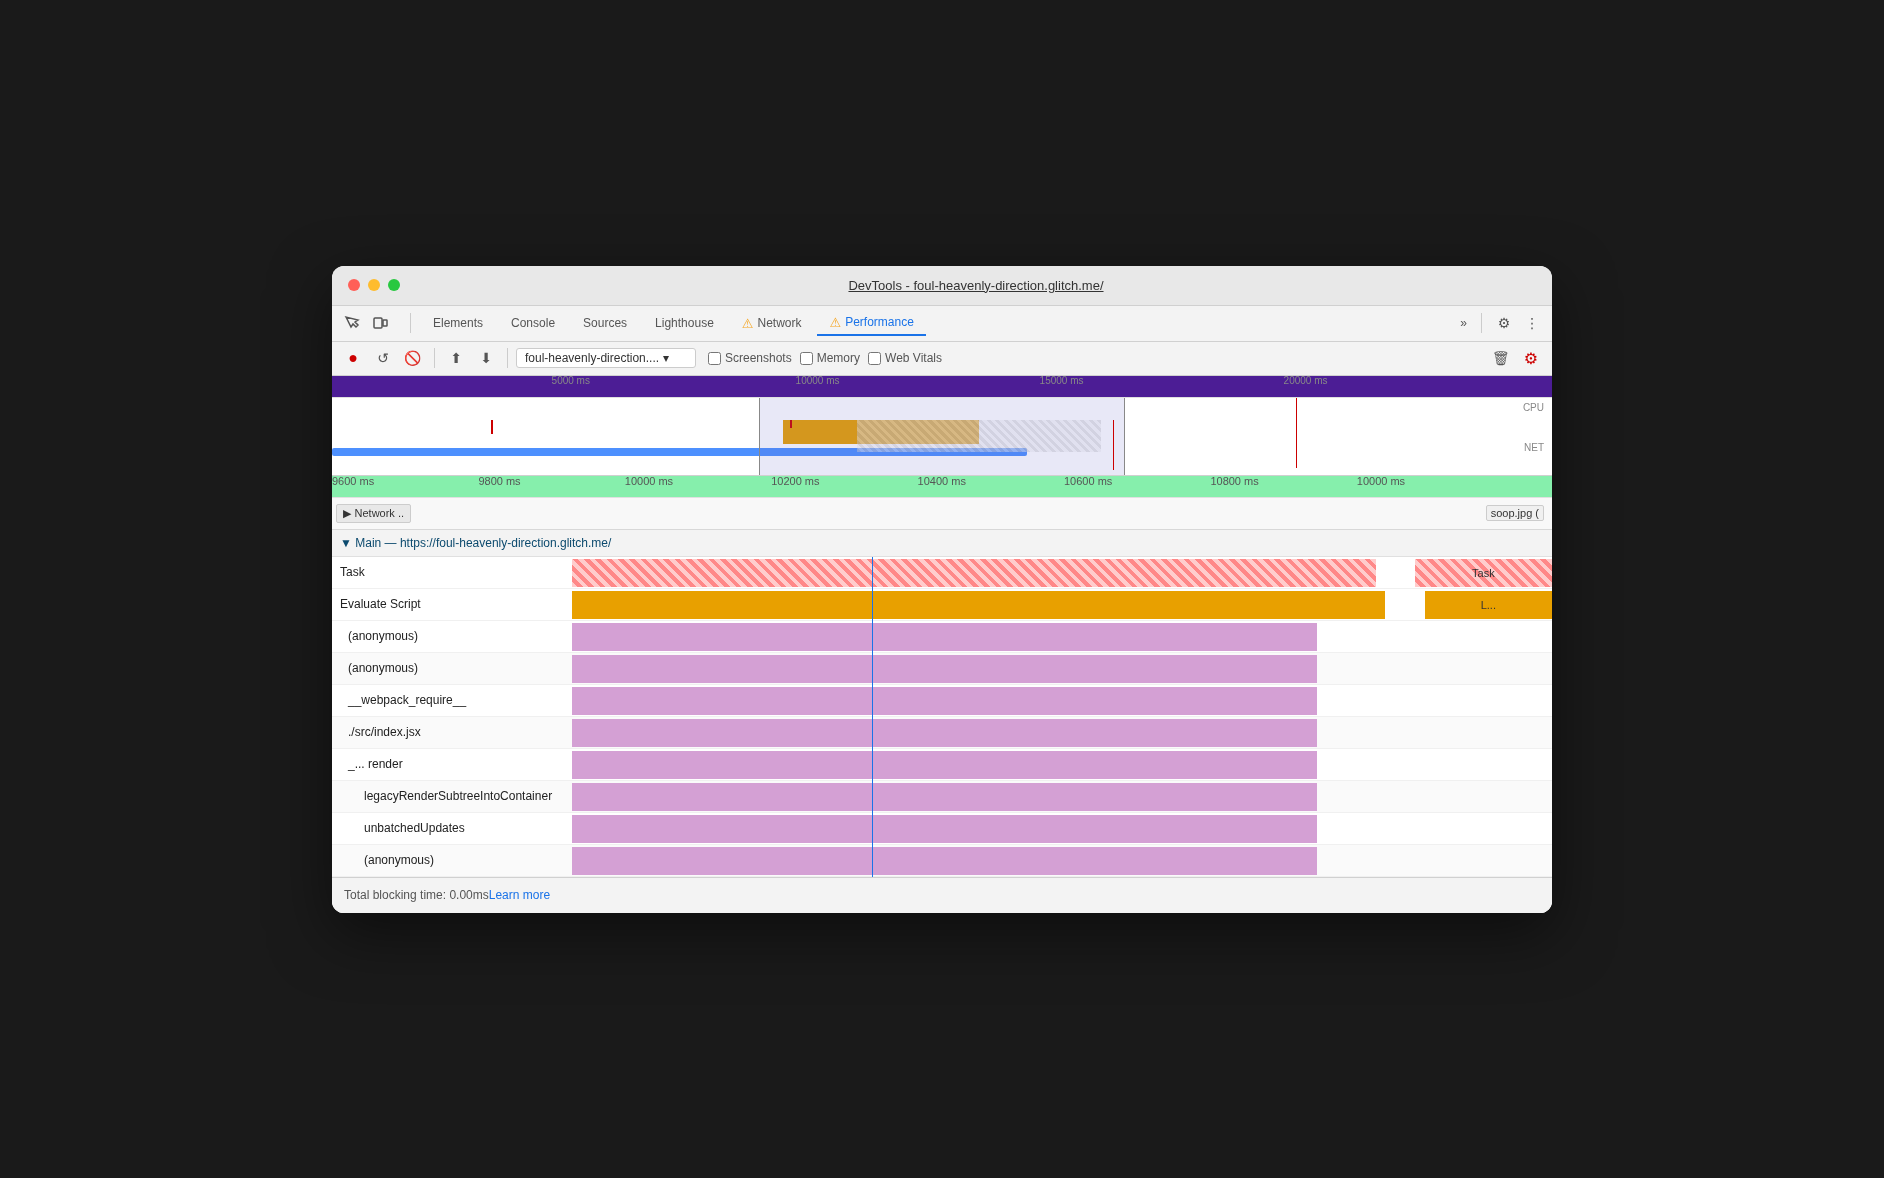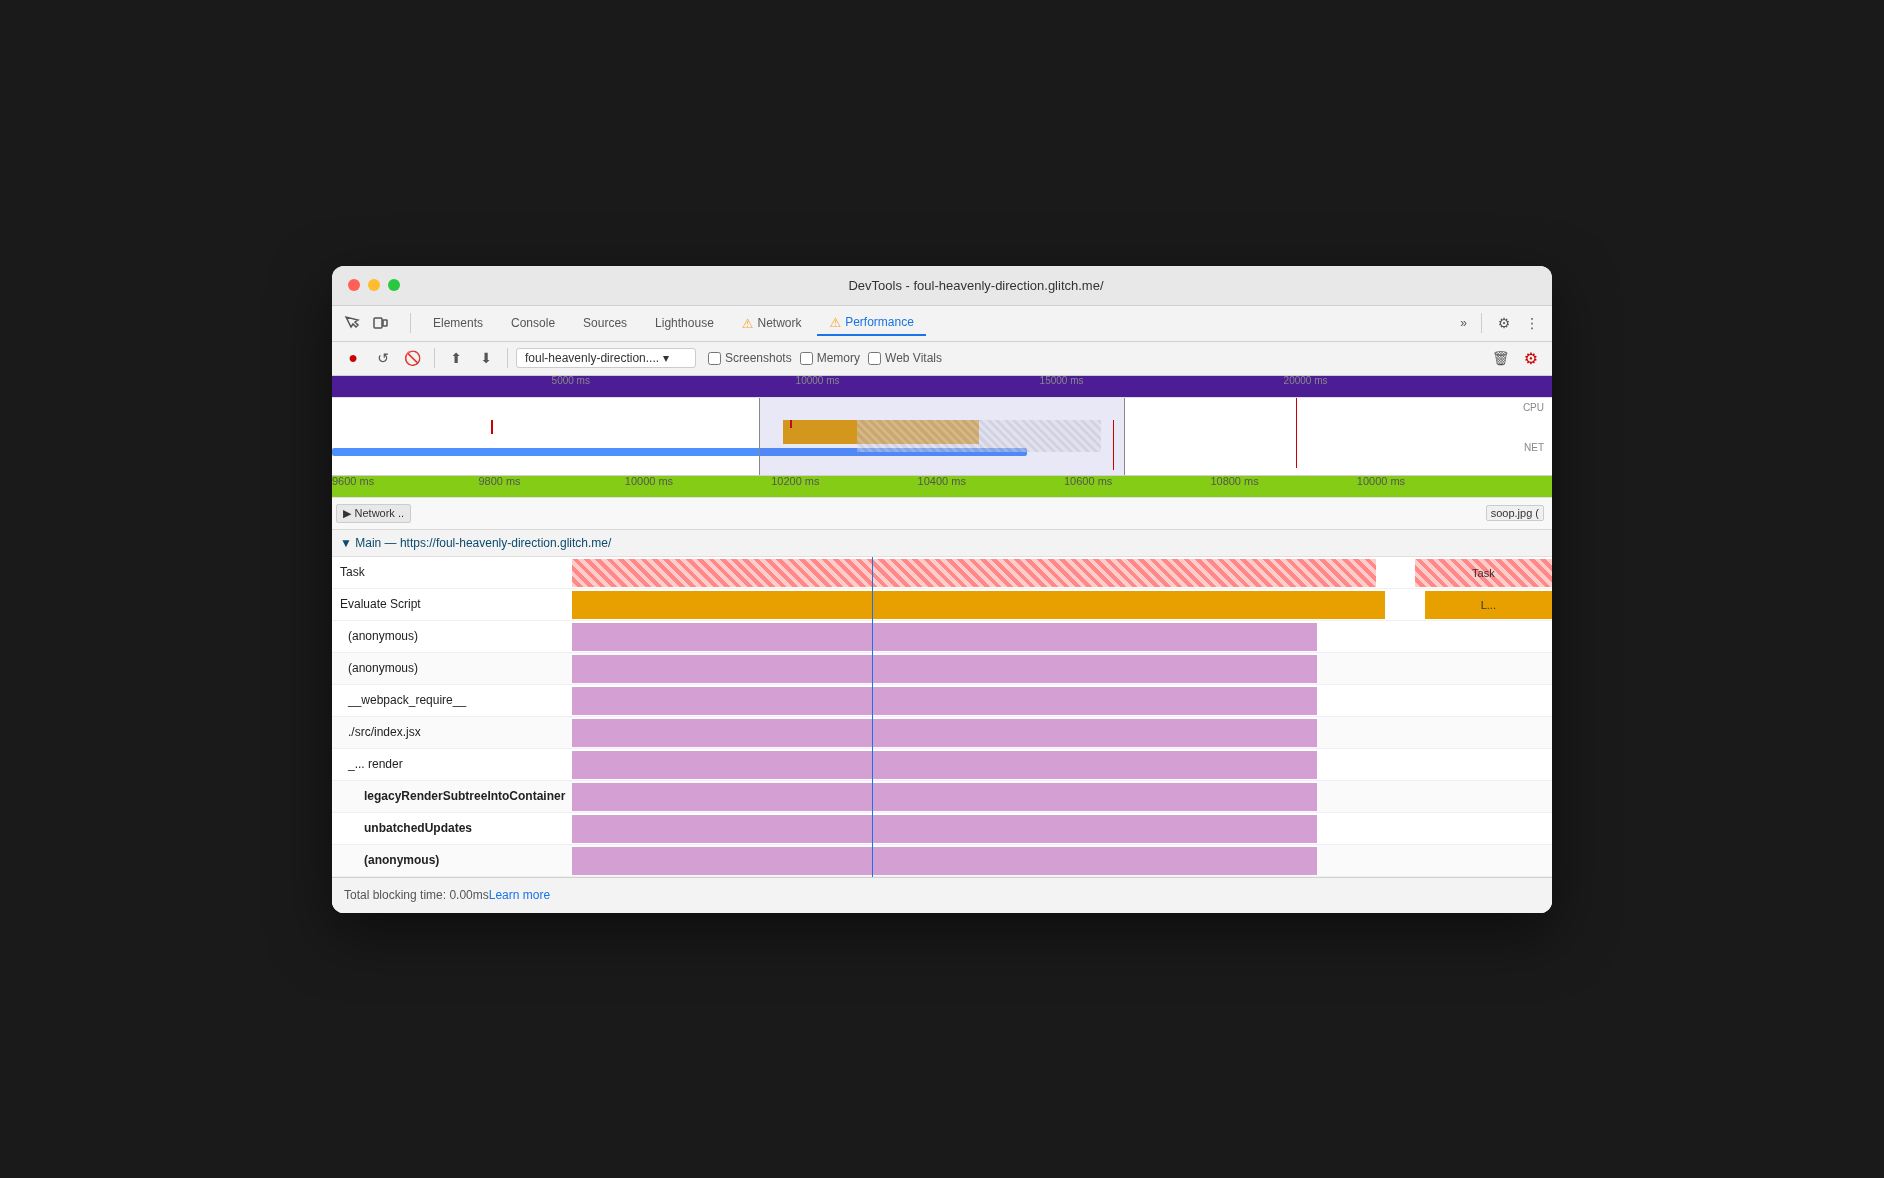--- a/index.html
+++ b/index.html
@@ -38,20 +38,21 @@
     }
     .tl-red { background: #ff5f57; }
     .tl-yellow { background: #febc2e; }
     .tl-green { background: #28c840; }
     .title-text {
       flex: 1;
       text-align: center;
       font-size: 13px;
       color: #333;
       font-weight: 500;
+      text-decoration: underline;
     }
     .devtools-body {
       background: #ffffff;
       display: flex;
       flex-direction: column;
     }
     
     .nav-bar {
       background: #f3f3f3;
       border-bottom: 1px solid #d0d0d0;
@@ -214,21 +215,21 @@
     }
     .net-label {
       position: absolute;
       right: 8px;
       top: 44px;
       font-size: 10px;
       color: #888;
     }
     
     .detail-ruler {
-      background: #84cc16;
+      background: #86efac;
       height: 22px;
       border-bottom: 1px solid #e0e0e0;
       display: flex;
       align-items: center;
       position: relative;
       font-size: 11px;
       color: #555;
     }
     .dr-mark {
       position: absolute;
@@ -381,21 +382,21 @@
     }
     .yellow-bar {
       position: absolute;
       background: #e8a000;
     }
     .hatched-bar {
       position: absolute;
       background: repeating-linear-gradient(45deg, #ccc 0, #ccc 3px, #eee 3px, #eee 6px);
     }
     .indent-1 { padding-left: 16px; }
-    .indent-2 { padding-left: 32px; font-weight: bold; }
+    .indent-2 { padding-left: 32px; }
     .nav-more-btn {
       font-size: 12px;
       color: #555;
       cursor: pointer;
       padding: 2px 4px;
       border-radius: 2px;
     }
   </style>
 </head>
 <body>

